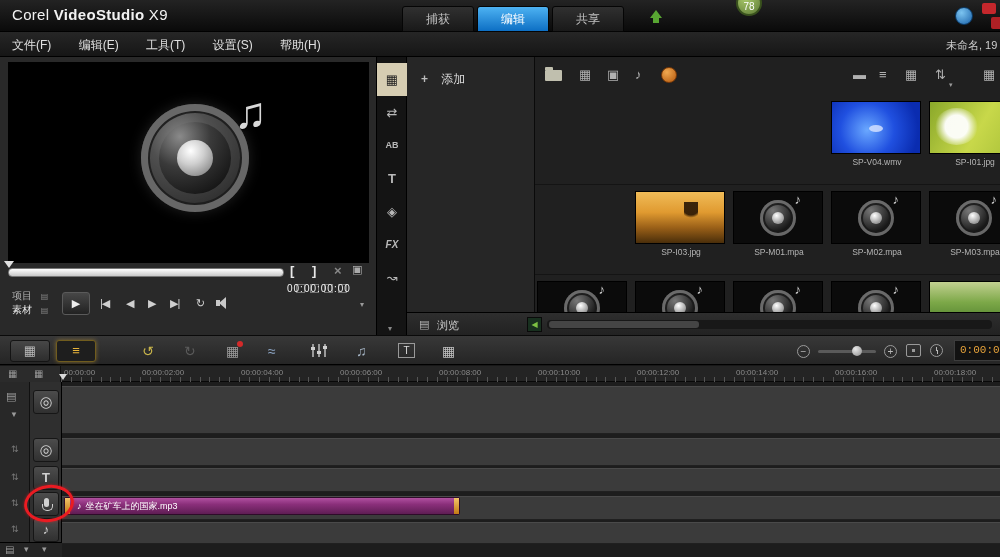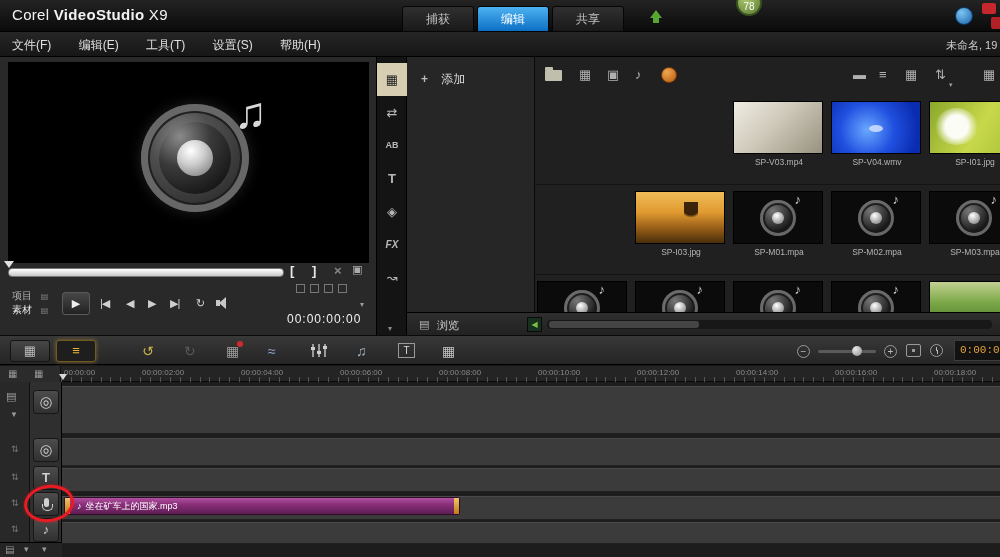--- a/index.html
+++ b/index.html
@@ -43,21 +43,21 @@
                         inset 0 0 0 9px rgba(30,30,30,.95), inset 0 0 0 18px rgba(120,120,120,.35); }
   .spk-big .ball { position:absolute; left:36px; top:36px; width:36px; height:36px; border-radius:50%;
                    background:radial-gradient(circle at 38% 30%,#fff 0%,#cfcfcf 40%,#6e6e6e 100%); }
   .spk-big .bignote { position:absolute; right:-18px; top:-16px; font-size:44px; color:#d8d8d8; text-shadow:1px 1px 2px #000; }
   #scrubber { position:absolute; left:8px; top:211px; width:276px; height:9px;
               background:linear-gradient(#ffffff,#c8c8c8); border-radius:4px; border:1px solid #777; }
   #scrubhead { position:absolute; left:4px; top:204px; width:0; height:0;
                border-left:5px solid transparent; border-right:5px solid transparent; border-top:7px solid #e0e0e0; }
   .pmark { position:absolute; top:206px; font-size:13px; color:#e8e8e8; font-weight:bold; }
   .segbox { position:absolute; top:227px; width:9px; height:9px; border:1px solid #777; }
-  #pv-timecode { position:absolute; left:287px; top:255px; font-size:12px; color:#f0f0f0; letter-spacing:1px; }
+  #pv-timecode { position:absolute; left:287px; top:226px; font-size:10px; color:#f0f0f0; letter-spacing:1px; }
   #pv-tc-arrow { position:absolute; left:360px; top:243px; font-size:8px; color:#999; }
   .pmode { position:absolute; left:12px; font-size:10px; color:#b0b0b0; }
   .pmode.sel { color:#e8e8e8; }
   .pmode .mini { font-size:8px; color:#8a8a8a; margin-left:6px; }
   #play-btn { position:absolute; left:62px; top:235px; width:28px; height:23px;
               background:linear-gradient(#474747,#222); border:1px solid #5a5a5a; border-radius:3px;
               color:#eee; text-align:center; line-height:21px; font-size:11px; }
   .tr-ic { position:absolute; top:240px; font-size:11px; color:#cfcfcf; letter-spacing:-1px; }
   #vol { position:absolute; left:216px; top:240px; width:14px; height:12px; }
   #vol::before { content:""; position:absolute; left:0; top:3px; width:4px; height:6px; background:#c8c8c8; }
@@ -294,24 +294,20 @@
         <span class="hd-ic" style="left:344px">≡</span>
         <span class="hd-ic" style="left:370px">▦</span>
         <span class="hd-ic" style="left:400px">⇅</span>
         <span class="hd-mini" style="left:414px">▾</span>
         <span class="hd-ic" style="left:448px">▦</span>
       </div>
 
       <div id="lib-grid">
 
         <div class="lib-row" style="top:0">
-          <div class="cell" style="left:198px">
-            <div class="thumb th-soft"></div>
-            <div class="tlabel">SP-V03.mp4</div>
-          </div>
           <div class="cell" style="left:296px">
             <div class="thumb th-fish"></div>
             <div class="tlabel">SP-V04.wmv</div>
           </div>
           <div class="cell" style="left:394px">
             <div class="thumb th-dandelion"></div>
             <div class="tlabel">SP-I01.jpg</div>
           </div>
         </div>
 

